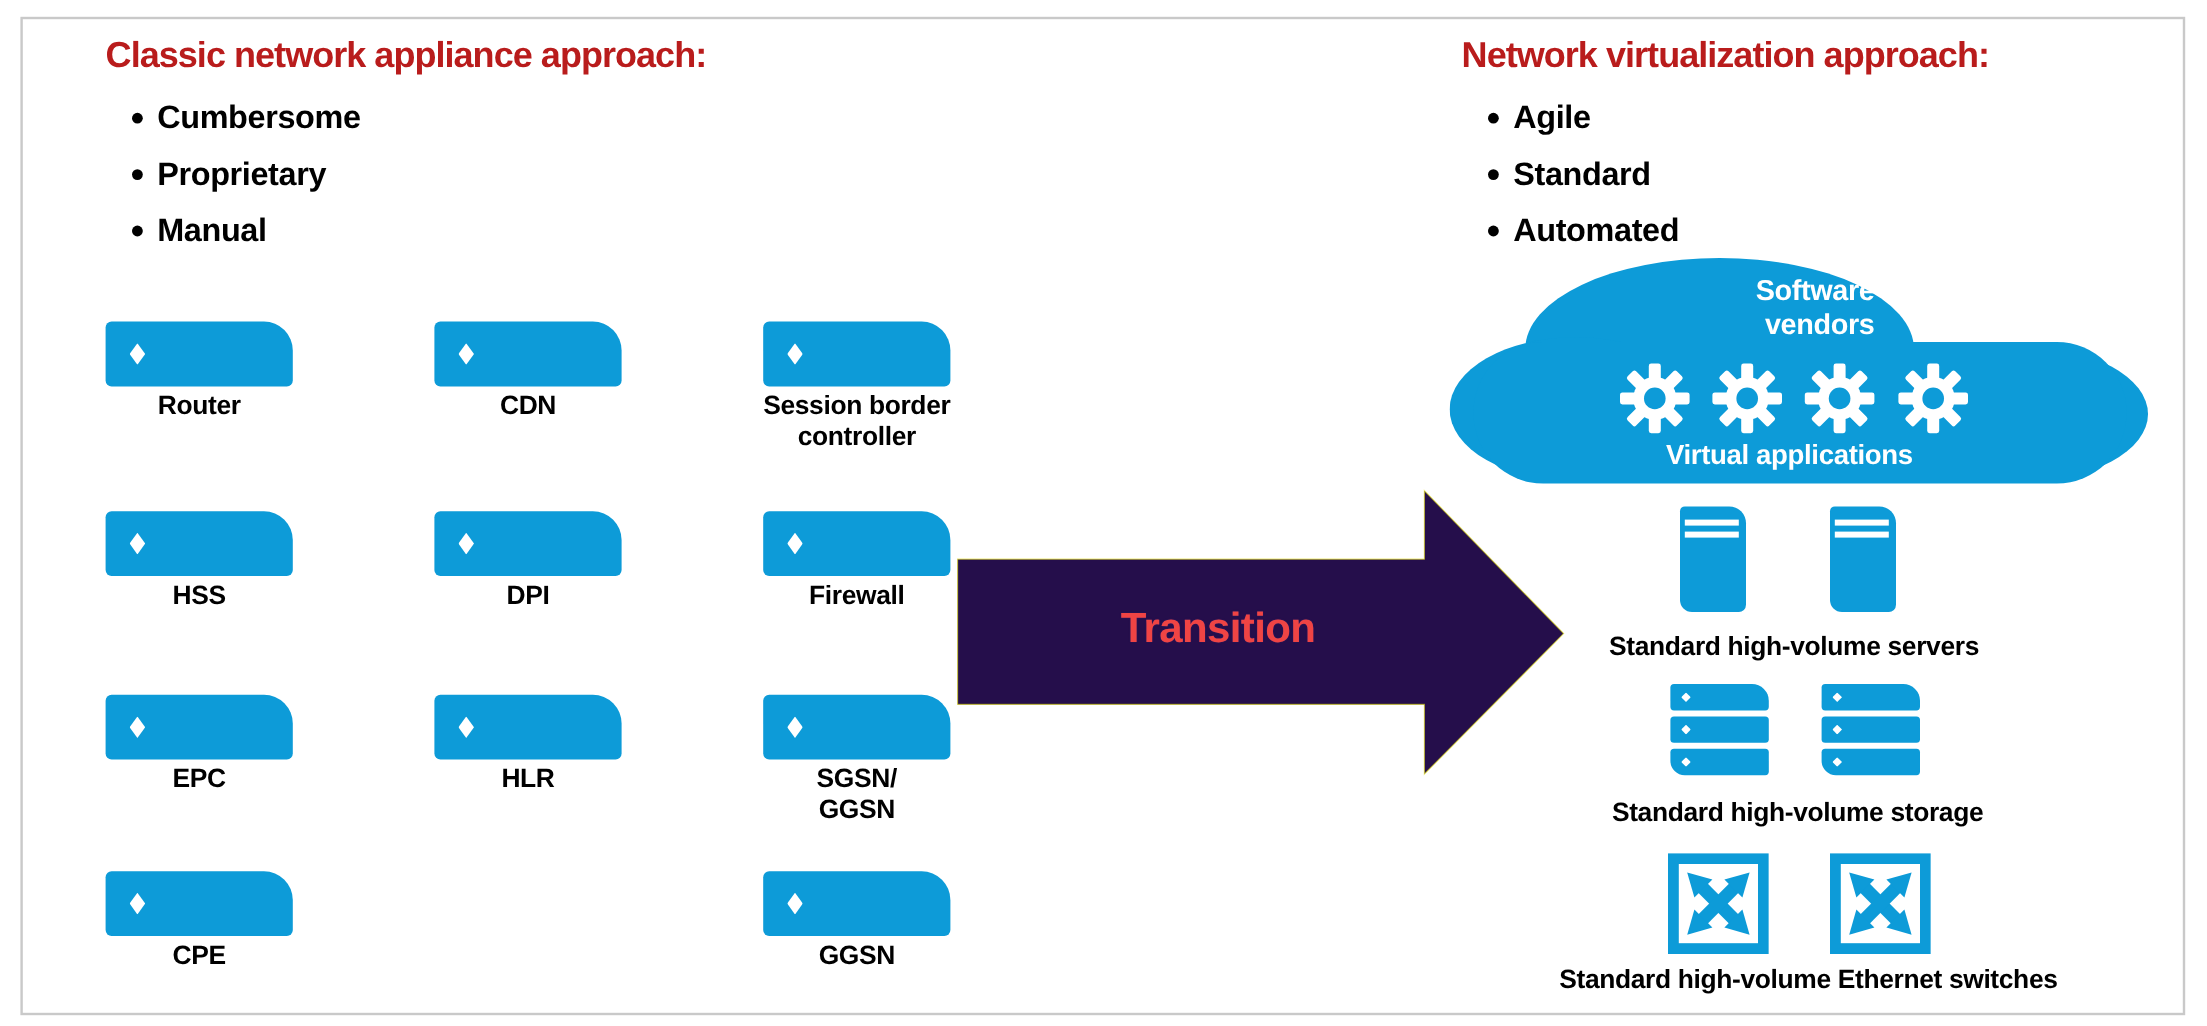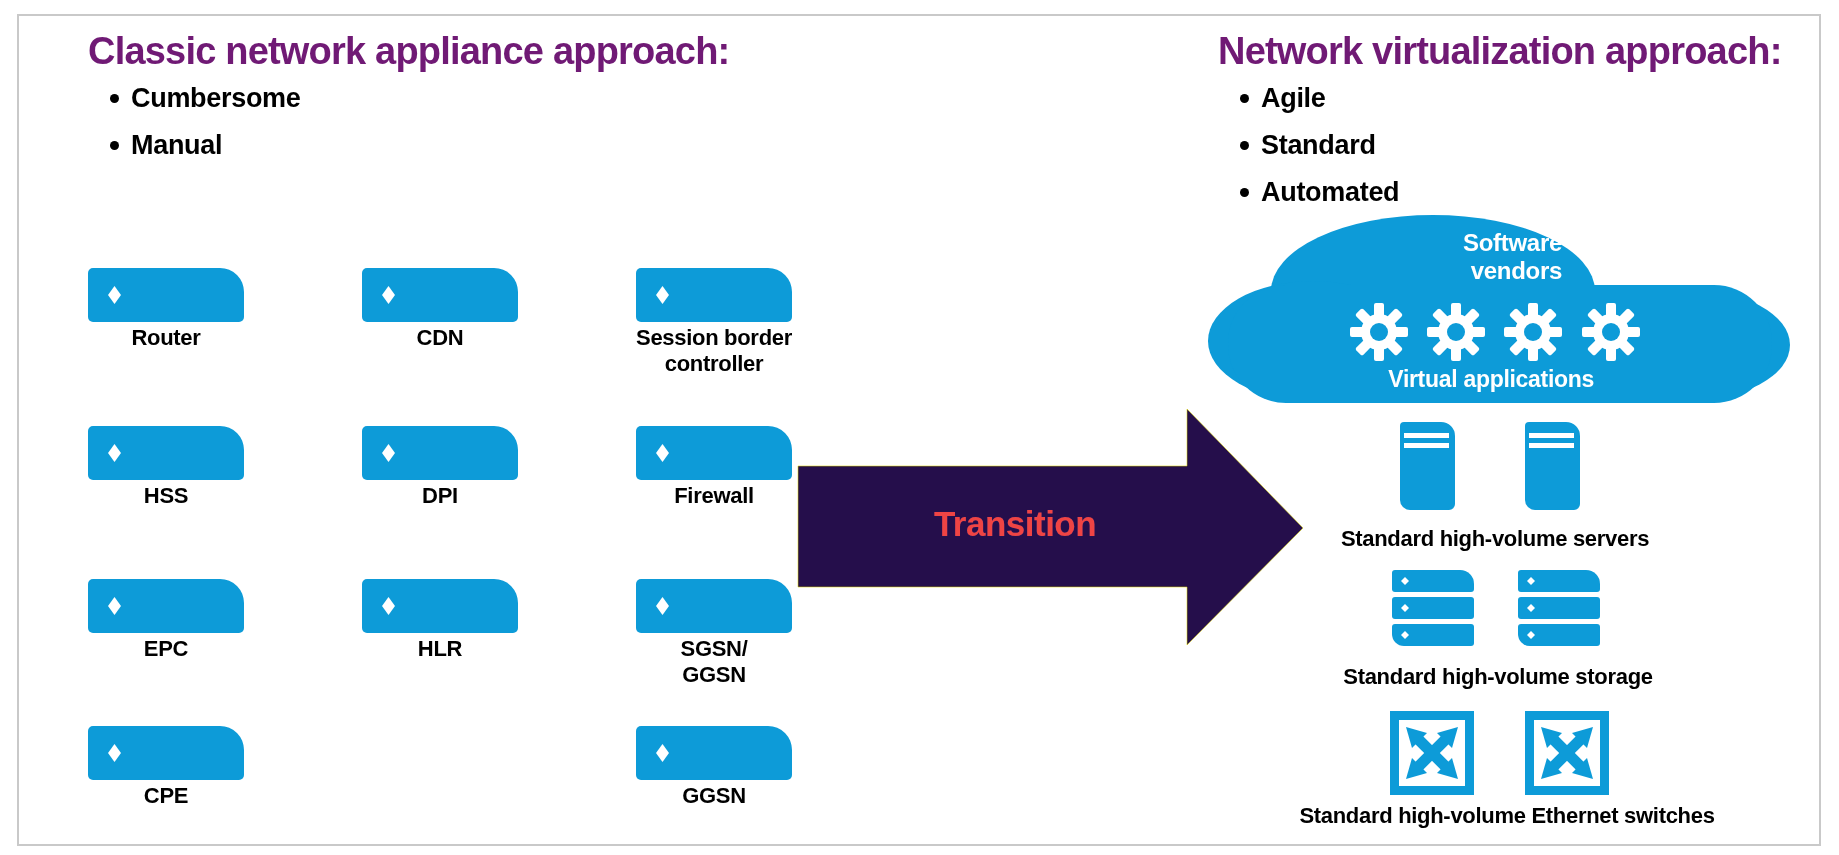--- a/index.html
+++ b/index.html
@@ -16,22 +16,22 @@
     overflow:hidden;
     letter-spacing:-0.3px;
   }
   .frame {
     position:absolute; left:17px; top:14px; width:1804px; height:832px;
     border:2px solid #c9c9c9;
   }
   
   .heading {
     position:absolute; top:30px;
-    font-size:38px; line-height:1.15; letter-spacing:-0.8px;
-    color:#701a75;
+    font-size:30px; line-height:1.15; letter-spacing:-0.8px;
+    color:#b91c1c;
   }
   .heading.left  { left:88px; }
   .heading.right { left:1218px; }
   .bullets { position:absolute; top:82px; }
   .bullets.left  { left:110px; }
   .bullets.right { left:1240px; }
   .bullet-row { display:flex; align-items:flex-start; height:47px; }
   .bullet-dot {
     width:9px; height:9px; border-radius:50%; background:#000;
     margin:12px 12px 0 0; flex:0 0 auto;
@@ -110,20 +110,24 @@
 <body>
 
 <div class="canvas">
   <div class="frame"></div>
 
   <div class="heading left">Classic network appliance approach:</div>
   <div class="bullets left">
     <div class="bullet-row">
       <span class="bullet-dot"></span>
       <span class="bullet-text">Cumbersome</span>
+    </div>
+    <div class="bullet-row">
+      <span class="bullet-dot"></span>
+      <span class="bullet-text">Proprietary</span>
     </div>
     <div class="bullet-row">
       <span class="bullet-dot"></span>
       <span class="bullet-text">Manual</span>
     </div>
   </div>
 
   <div class="appliance c1 r1">
     <div class="appl-box">
         <span class="diamond"></span>

